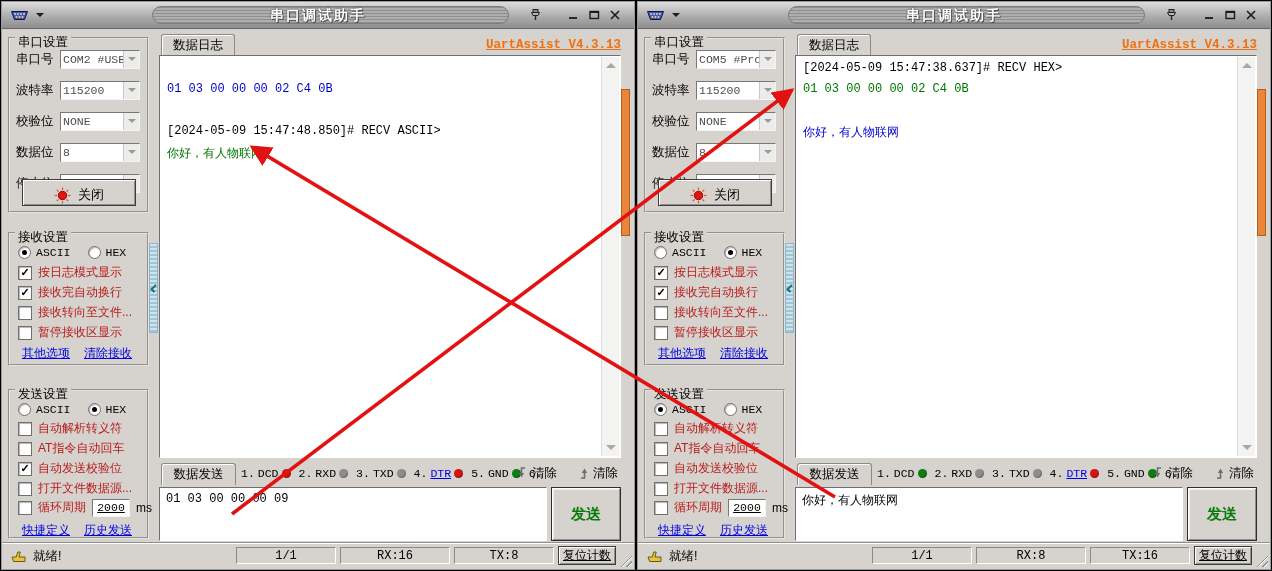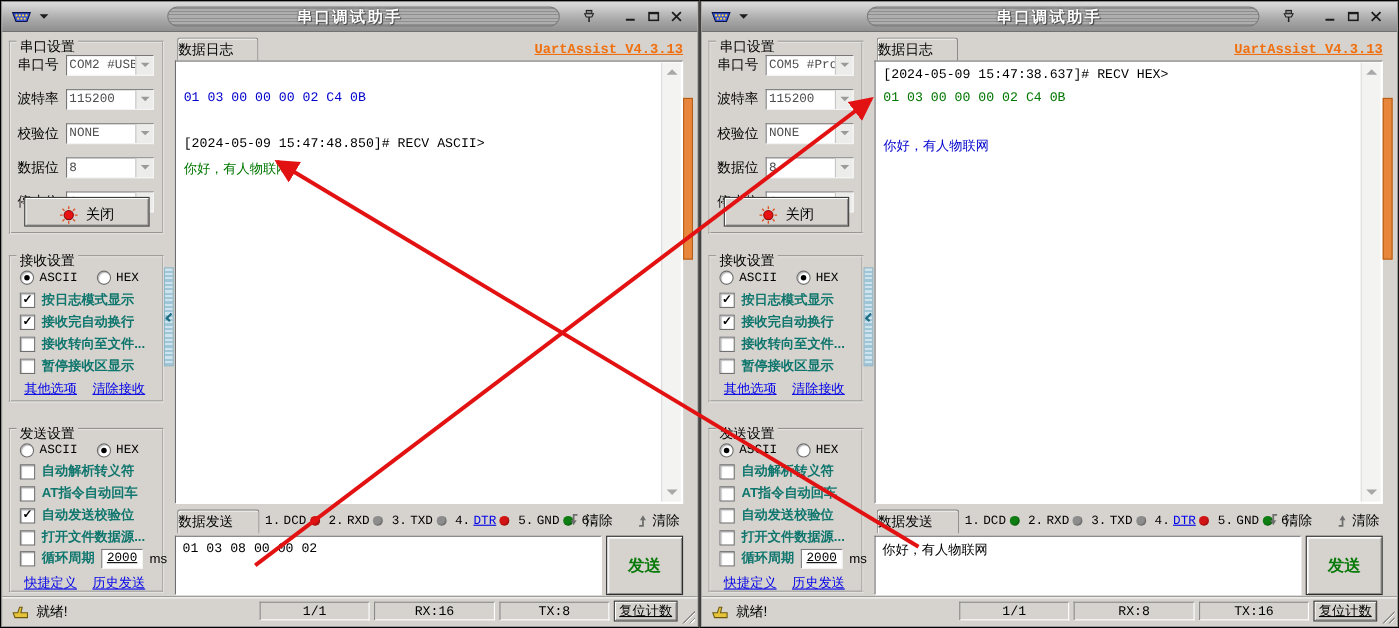--- a/index.html
+++ b/index.html
@@ -35,35 +35,35 @@
     font-family:inherit;cursor:default;}
   .radio{width:11px;height:11px;border-radius:50%;background:#fff;border:1px solid #6f6f6f;
     box-shadow:inset 1px 1px 1px #b5b5b5;position:relative;display:inline-block;}
   .radio.on::after{content:"";position:absolute;left:3px;top:3px;width:5px;height:5px;background:#000;border-radius:50%;}
   .rrow{position:absolute;left:8px;display:flex;align-items:center;gap:5px;height:14px;}
   .rlabel{font:11.5px "Liberation Mono",monospace;color:#000;margin-right:12px;}
   .crow{position:absolute;left:8px;display:flex;align-items:center;gap:6px;height:15px;}
   .check{width:12px;height:12px;background:#fff;border:1px solid #6f6f6f;box-shadow:inset 1px 1px 1px #b5b5b5;
     font:bold 11px "Liberation Sans",sans-serif;line-height:11px;text-align:center;color:#000;}
   .check.on::after{content:"✓";}
-  .clabel{font-size:12px;color:#0f766e;white-space:nowrap;font-weight:bold;}
+  .clabel{font-size:12px;color:#b91c1c;white-space:nowrap;}
   .lrow{position:absolute;left:12px;display:flex;gap:14px;}
   .link{color:#0000e8;text-decoration:underline;font-size:12px;cursor:pointer;white-space:nowrap;}
   .tinput{width:36px;height:15px;background:#fff;border:1px solid #777;border-right-color:#f4f4f4;
     border-bottom-color:#f4f4f4;font:11.5px "Liberation Mono",monospace;text-align:center;padding-top:1px;text-decoration:underline;}
   .unit{font-size:12px;}
   
   .split{position:absolute;left:148px;top:242px;width:7px;height:88px;border:1px solid #8fb6c6;
     background:repeating-linear-gradient(180deg,#cde4ee 0 2px,#9fc6d6 2px 4px);
     display:flex;align-items:center;justify-content:center;}
   .chev{width:5px;height:5px;border-left:2px solid #1f6e86;border-bottom:2px solid #1f6e86;transform:rotate(45deg);margin-left:2px;}
   
   .tab{position:absolute;height:21px;background:#d6d3ce;border:1px solid #8a8a8a;border-bottom:none;
     border-radius:3px 3px 0 0;box-shadow:inset 1px 1px 0 #fff;display:flex;align-items:center;
-    font-size:12.5px;color:#000;}
+    justify-content:center;font-size:12.5px;color:#000;}
   .tab-log{left:160px;top:33px;width:72px;}
   .brand{position:absolute;right:14px;top:37px;font:bold 12.5px "Liberation Mono",monospace;
     color:#f07010;text-decoration:underline;cursor:pointer;}
   .logbox{position:absolute;left:158px;top:54px;width:462px;height:403px;background:#fff;
     border:1px solid #6f6f6f;border-right-color:#fff;border-bottom-color:#fff;box-sizing:border-box;}
   .logtext{position:absolute;left:7px;top:5px;right:22px;bottom:4px;overflow:hidden;}
   .ll{height:21px;line-height:21px;font:12px "Liberation Mono",monospace;white-space:pre;}
   .vsb{position:absolute;top:1px;bottom:1px;right:1px;width:17px;background:#f3f3f1;border-left:1px solid #dcdcdc;}
   .sb-arrow{position:absolute;left:4px;width:0;height:0;border:5px solid transparent;}
   .sb-up{top:6px;border-bottom-color:#a8a8a8;border-top-width:0;}
@@ -345,21 +345,21 @@
     <span>清除</span>
   </div>
   <div class="clrbtn" style="left:577px">
     <svg width="11" height="12">
           <path d="M3 11 H6.5 V5.5" fill="none" stroke="#6e6e6e" stroke-width="1.6"></path>
           <path d="M3.8 6 L6.5 1.5 L9.2 6 Z" fill="#6e6e6e"></path>
         </svg>
     <span>清除</span>
   </div>
 
-  <div class="sendbox">01 03 08 00 00 02</div>
+  <div class="sendbox">01 03 00 00 00 09</div>
   <button class="sendbtn">发送</button>
 
   <div class="statusbar">
     <div class="st-ready">
       <svg width="15" height="13">
             <path d="M1 7 h4.2 l1.6-5 h2.4 l-1.2 5 H14 v4.5 H2.6 z" fill="#e7c33b" stroke="#6b5b12"></path>
           </svg>
       <span>就绪!</span>
     </div>
     <div class="st-pane st-p1">1/1</div>

